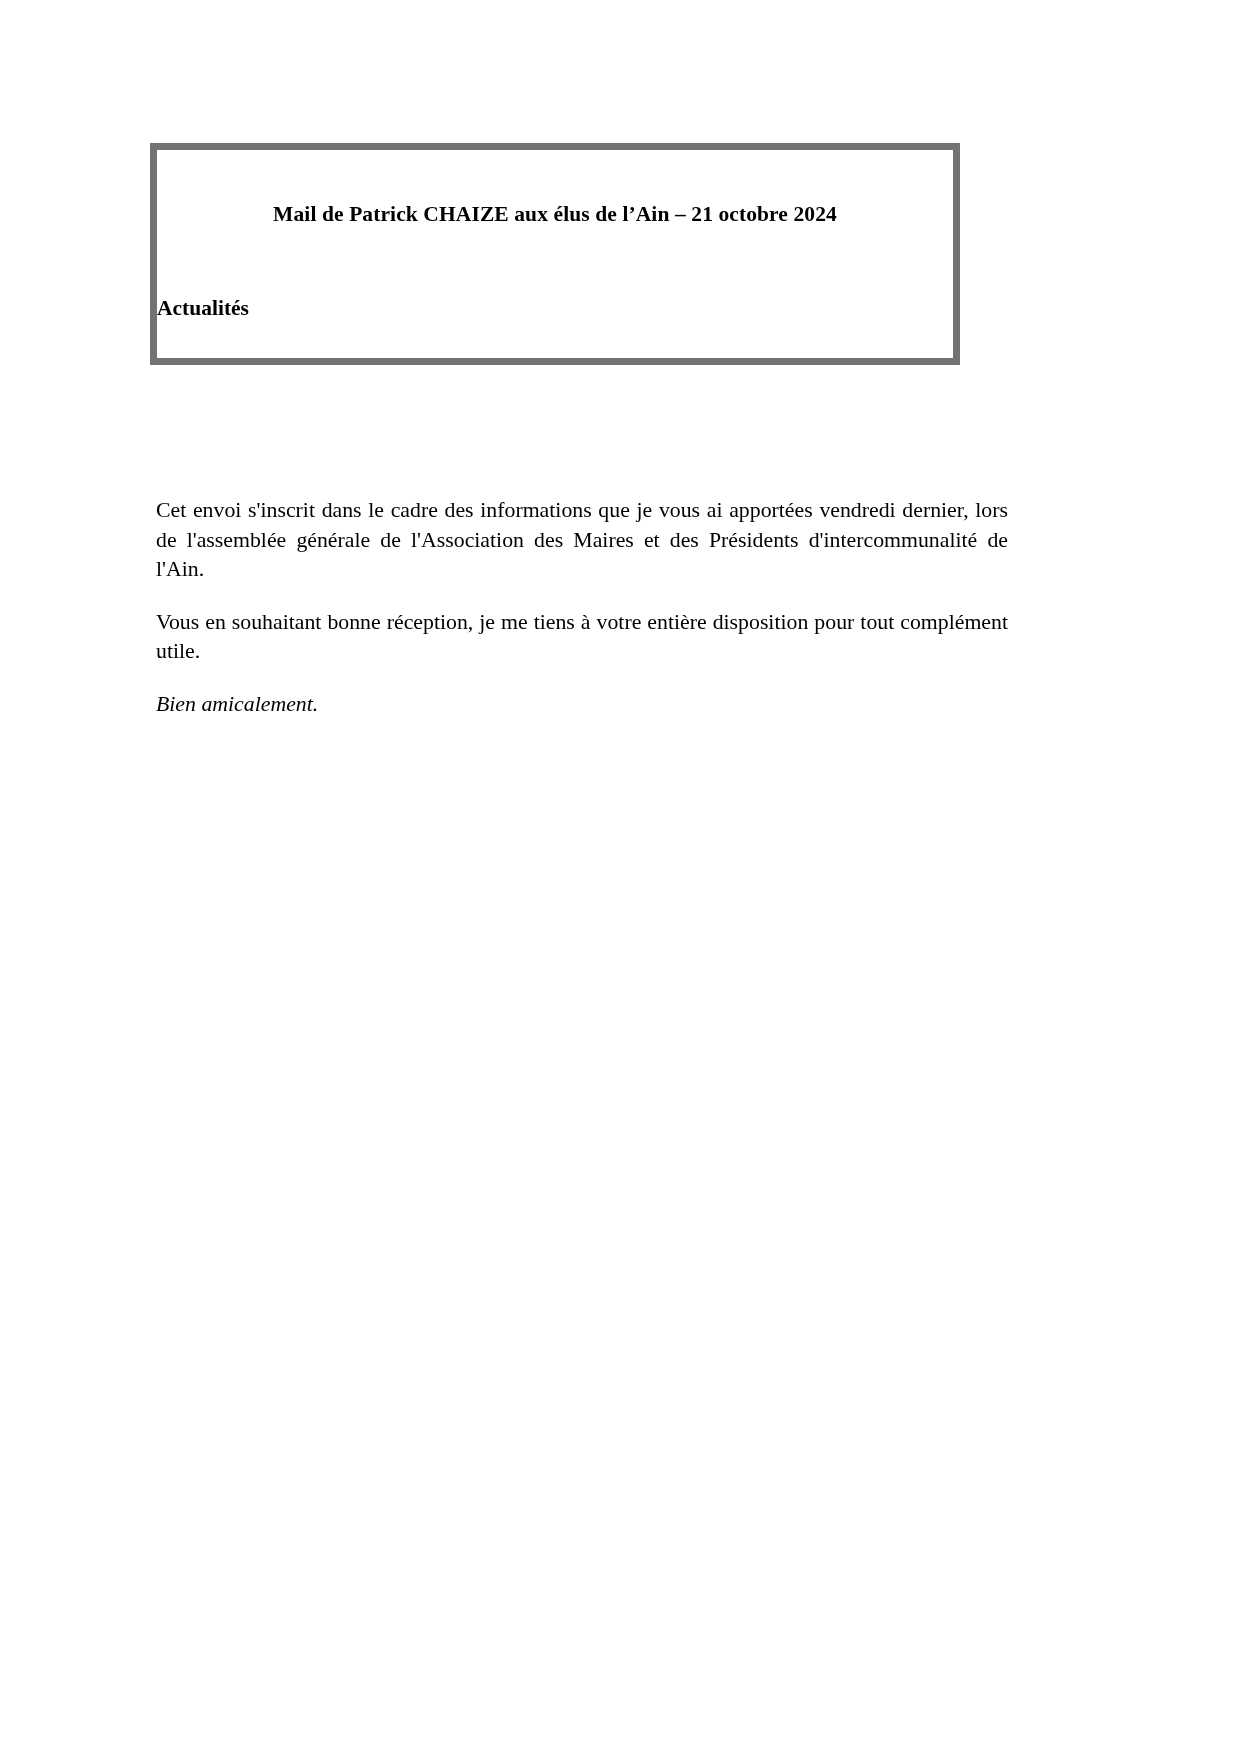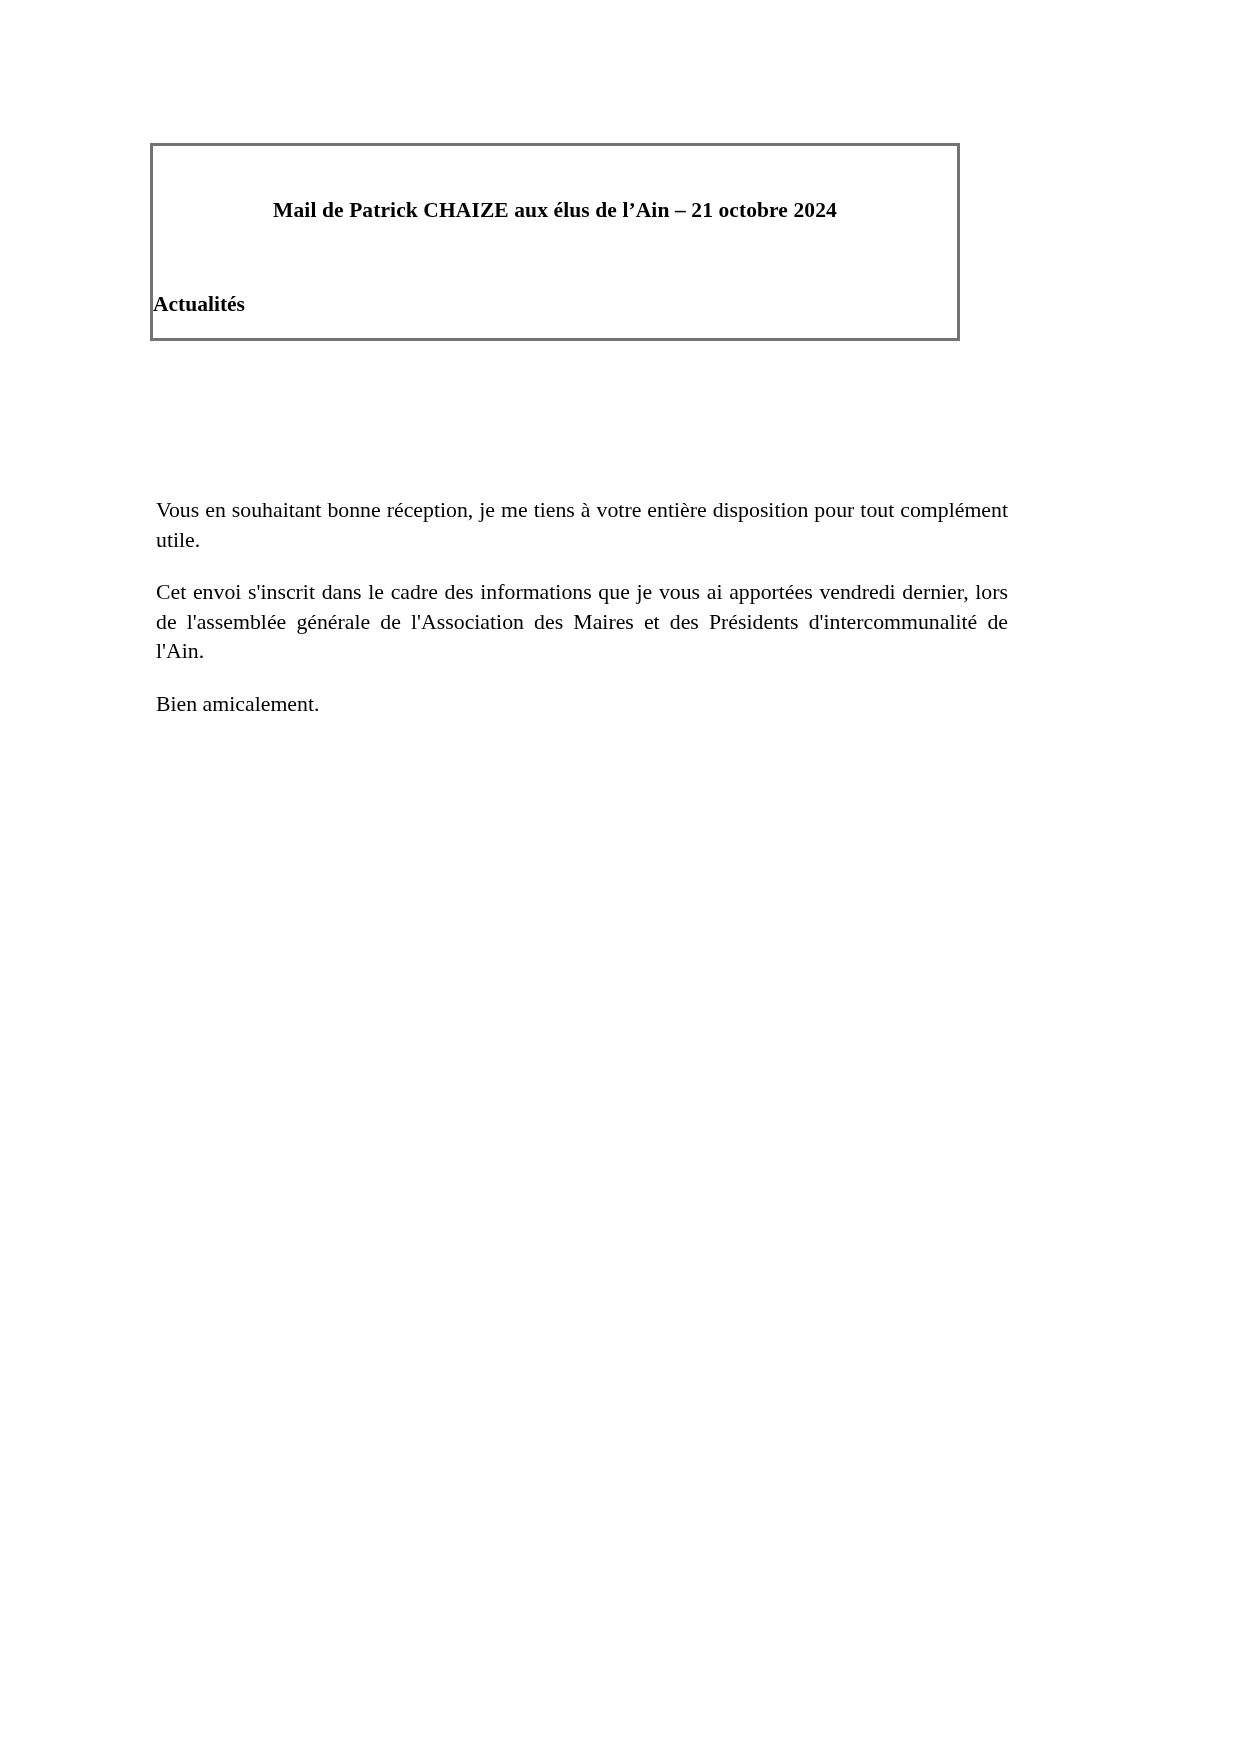--- a/index.html
+++ b/index.html
@@ -20,22 +20,22 @@
     box-sizing: border-box;
     overflow: hidden;
   }
 
   
   .header-box {
     position: absolute;
     left: 150px;
     top: 143px;
     width: 810px;
-    height: 198px;
-    border: 3px solid #737373;
+    height: 222px;
+    border: 7px solid #737373;
     box-sizing: border-box;
     padding-left: 6px;
   }
 
   .header-title {
     position: absolute;
     left: 0;
     right: 0;
     top: 52px;
     text-align: center;
@@ -66,20 +66,21 @@
   .para {
     text-align: justify;
     font-size: 21.8px;
     line-height: 29.5px;
     margin: 0 0 23px 0;
     hyphens: none;
   }
 
   .para:last-child {
     margin-bottom: 12px;
+    font-style: italic;
   }
 
   .para b {
     font-weight: bold;
   }
 
   .para-closing {
     text-align: left;
   }
 </style>
@@ -89,21 +90,21 @@
 <div class="page">
 
   <div class="header-box">
     <div class="header-title">Mail de Patrick CHAIZE aux élus de l’Ain – 21 octobre 2024</div>
     <div class="header-subtitle">Actualités</div>
   </div>
 
   <div class="body-content">
 
 
+    <p class="para">Cet envoi s'inscrit dans le cadre des informations que je vous ai apportées vendredi dernier, lors de l'assemblée générale de l'Association des Maires et des Présidents d'intercommunalité de l'Ain.</p>
+
     <p class="para">Vous en souhaitant bonne réception, je me tiens à votre entière disposition pour tout complément utile.</p>
-
-    <p class="para">Cet envoi s'inscrit dans le cadre des informations que je vous ai apportées vendredi dernier, lors de l'assemblée générale de l'Association des Maires et des Présidents d'intercommunalité de l'Ain.</p>
 
     <p class="para para-closing">Bien amicalement.</p>
 
   </div>
 
 </div>
 
 </body></html>

